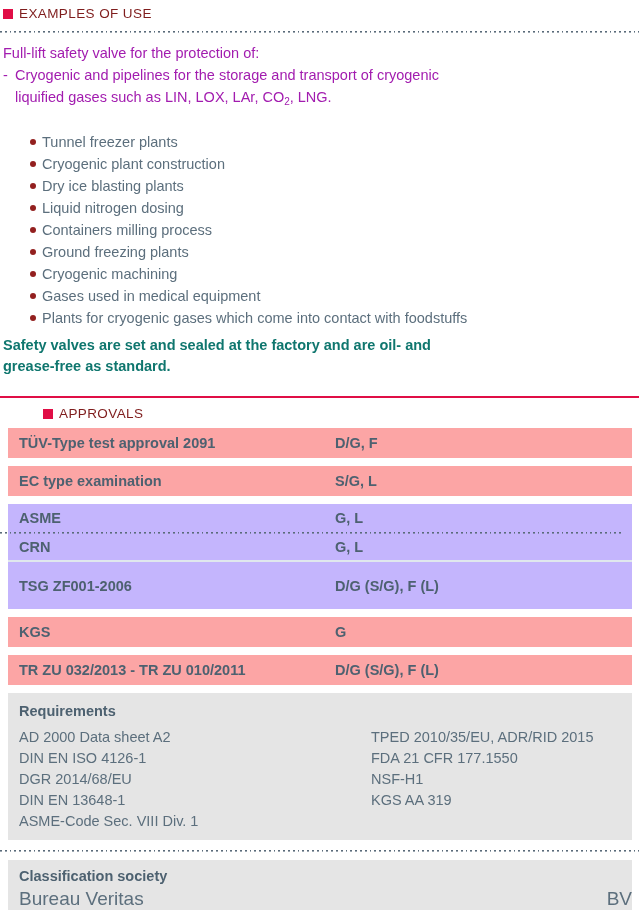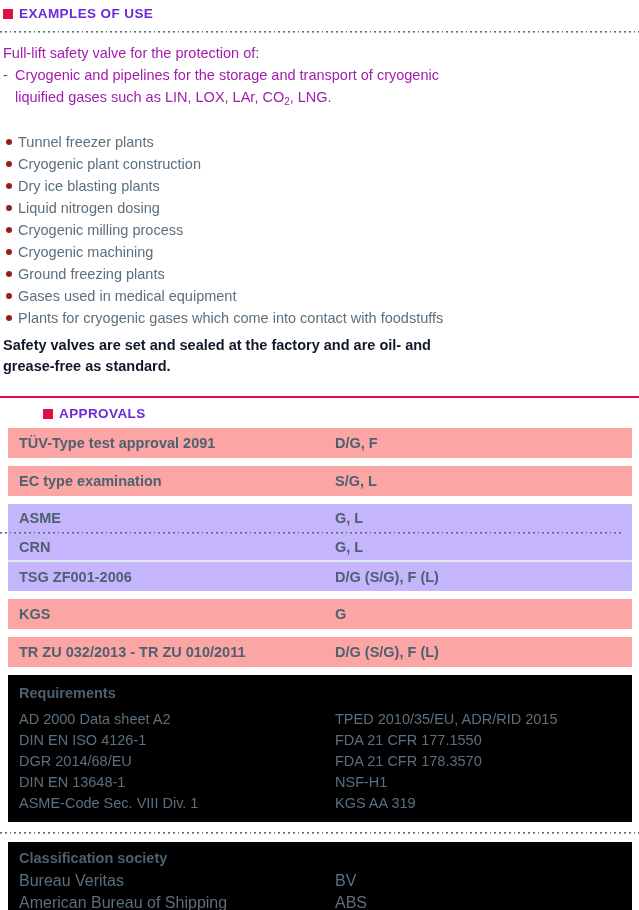--- a/index.html
+++ b/index.html
@@ -8,75 +8,75 @@
     position:relative; width:639px; height:910px; margin:0 auto;
     background:#ffffff; overflow:hidden;
     font-family:"Liberation Sans", sans-serif;
     -webkit-font-smoothing:antialiased;
   }
   
   .sec-header { display:flex; align-items:center; gap:6px; padding-left:3px; }
   .sec-header.first { padding-top:6px; }
   .sec-header .marker { width:10px; height:10px; background:#e00e46; flex:0 0 auto; }
   .sec-header .sec-title {
-    color:#6d28d9; font-weight:bold; font-size:13.5px; letter-spacing:0.4px;
+    color:#7f1d1d; font-weight:normal; font-size:13.5px; letter-spacing:0.4px;
   }
   
   .dotted-rule {
     height:2px; width:100%;
     background-image:repeating-linear-gradient(90deg,#5a6b7a 0,#5a6b7a 1.8px,transparent 1.8px,transparent 4.8px);
     background-position:0 0; background-size:100% 1.6px; background-repeat:no-repeat;
   }
   .rule-top { margin-top:10px; }
   .rule-mid { margin-top:10px; }
   
   .body-text { color:#a21caf; font-size:14.5px; line-height:22px; }
   .intro { margin:9px 0 0 3px; }
   .dash-item { display:flex; margin-left:3px; }
   .dash-item .dash { width:12px; flex:0 0 auto; }
   sub.chem { font-size:10px; line-height:0; vertical-align:-3px; }
   
   ul.bullets { list-style:none; margin-top:23px; }
-  ul.bullets li { position:relative; padding-left:18px; line-height:22px; color:#5c6f7d; font-size:14.5px; }
+  ul.bullets li { position:relative; padding-left:18px; line-height:22px; color:#5c6f7d; font-size:14.5px;margin-left:24px; }
   ul.bullets .dot {
     position:absolute; left:6px; top:8px; width:6px; height:6px;
     border-radius:50%; background:#93201f;
   }
   .note {
-    margin:6px 0 0 3px; color:#0f172a; font-weight:bold;
+    margin:6px 0 0 3px; color:#0f766e; font-weight:bold;
     font-size:14.5px; line-height:21px;
   }
   .red-rule { margin-top:19px; height:2px; background:#e00e46; }
   .sec-header.approvals { margin-top:8px;padding-left:43px; }
   
   .rows { margin-top:7px; }
   .bar { position:relative; background:#fca5a5; margin:0 7px 8px 8px; }
   .bar.single { height:30px; }
   .bar-label, .bar-value {
     position:absolute; top:50%; transform:translateY(-50%);
     font-weight:bold; font-size:14.5px; color:#4d6170; white-space:nowrap;
   }
   .bar-label { left:11px; }
   .bar-value { left:327px; }
   .group { background:#c4b5fd; margin:0 7px 8px 8px; }
   .group .g-row { position:relative; }
   .group .g-row.h1 { height:28px; }
   .group .g-row.h2 { height:26px; }
-  .group .g-row.h3 { height:29px; }
+  .group .g-row.h3 { height:47px; }
   .group .dotted-rule.in-group { margin-left:-8px; margin-right:-7px; }
   .hairline { height:2px; background:#e0e8ed; }
   
-  .block { background:#000000; margin:0 7px 0 8px; padding:10px 0 8px 11px; }
+  .block { background:#e5e5e5; margin:0 7px 0 8px; padding:10px 0 8px 11px; }
   .block-title { font-weight:bold; font-size:14.5px; color:#4d6170; }
-  .req-cols { display:flex; margin-top:8px; }
+  .req-cols { display:flex; margin-top:8px;gap:36px; }
   .req-col { color:#5c6f7d; font-size:14.5px; line-height:21px; }
   .req-col.left { width:316px; flex:0 0 auto; }
   .class-block { margin-top:8px; padding:8px 0 10px 11px; }
   .class-rows { margin-top:4px; }
-  .class-row { display:flex; color:#5c6f7d; font-size:16px; line-height:22px; }
+  .class-row { display:flex; color:#5c6f7d; font-size:19px; line-height:22px;justify-content:space-between; }
   .class-row .c-label { width:316px; flex:0 0 auto; }
 </style>
 </head>
 <body>
 
 <div class="page">
 
   <div class="sec-header first">
     <span class="marker"></span>
     <span class="sec-title">EXAMPLES OF USE</span>
@@ -89,23 +89,23 @@
   <div class="body-text dash-item">
     <span class="dash">-</span>
     <span><span>Cryogenic and pipelines for the storage and transport of cryogenic</span><br><span>liquified gases such as LIN, LOX, LAr, CO</span><sub class="chem">2</sub><span>, LNG.</span></span>
   </div>
 
   <ul class="bullets">
     <li><span class="dot"></span><span>Tunnel freezer plants</span></li>
     <li><span class="dot"></span><span>Cryogenic plant construction</span></li>
     <li><span class="dot"></span><span>Dry ice blasting plants</span></li>
     <li><span class="dot"></span><span>Liquid nitrogen dosing</span></li>
-    <li><span class="dot"></span><span>Cryogenic milling process</span></li>
+    <li><span class="dot"></span><span>Containers milling process</span></li>
+    <li><span class="dot"></span><span>Ground freezing plants</span></li>
     <li><span class="dot"></span><span>Cryogenic machining</span></li>
-    <li><span class="dot"></span><span>Ground freezing plants</span></li>
     <li><span class="dot"></span><span>Gases used in medical equipment</span></li>
     <li><span class="dot"></span><span>Plants for cryogenic gases which come into contact with foodstuffs</span></li>
   </ul>
 
   <p class="note"><span>Safety valves are set and sealed at the factory and are oil- and</span><br><span>grease-free as standard.</span></p>
 
   <div class="red-rule"></div>
   <div class="sec-header approvals">
     <span class="marker"></span>
     <span class="sec-title">APPROVALS</span>
@@ -156,21 +156,20 @@
         <div class="req-col left">
           <div>AD 2000 Data sheet A2</div>
           <div>DIN EN ISO 4126-1</div>
           <div>DGR 2014/68/EU</div>
           <div>DIN EN 13648-1</div>
           <div>ASME-Code Sec. VIII Div. 1</div>
         </div>
         <div class="req-col right">
           <div>TPED 2010/35/EU, ADR/RID 2015</div>
           <div>FDA 21 CFR 177.1550</div>
-          <div>FDA 21 CFR 178.3570</div>
           <div>NSF-H1</div>
           <div>KGS AA 319</div>
         </div>
       </div>
     </div>
 
     <div class="dotted-rule rule-mid"></div>
 
     <div class="block class-block">
       <div class="block-title">Classification society</div>

